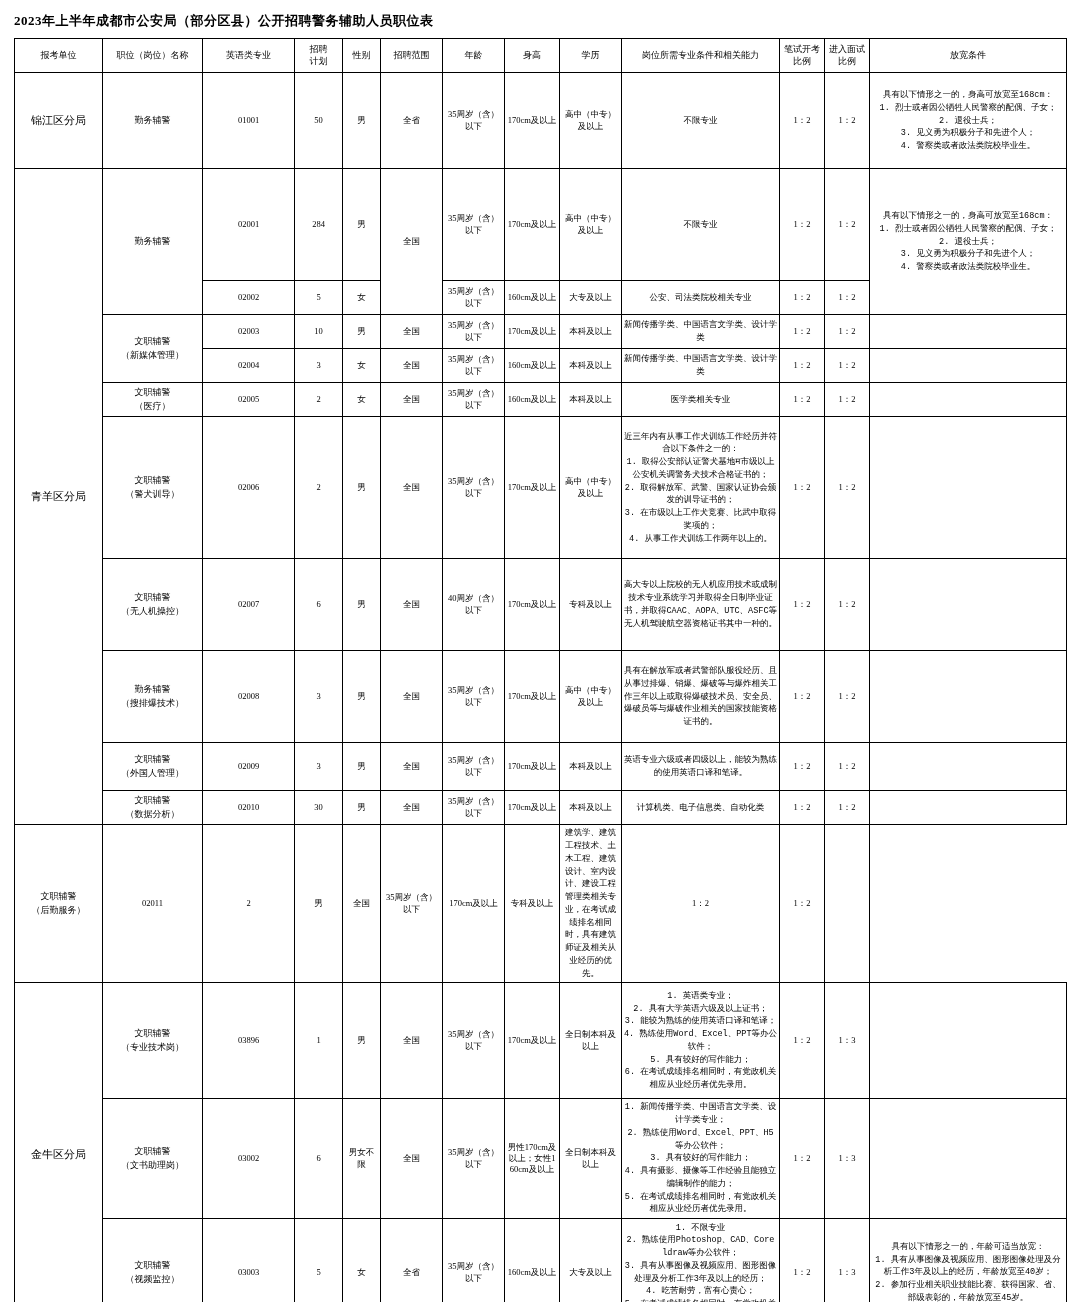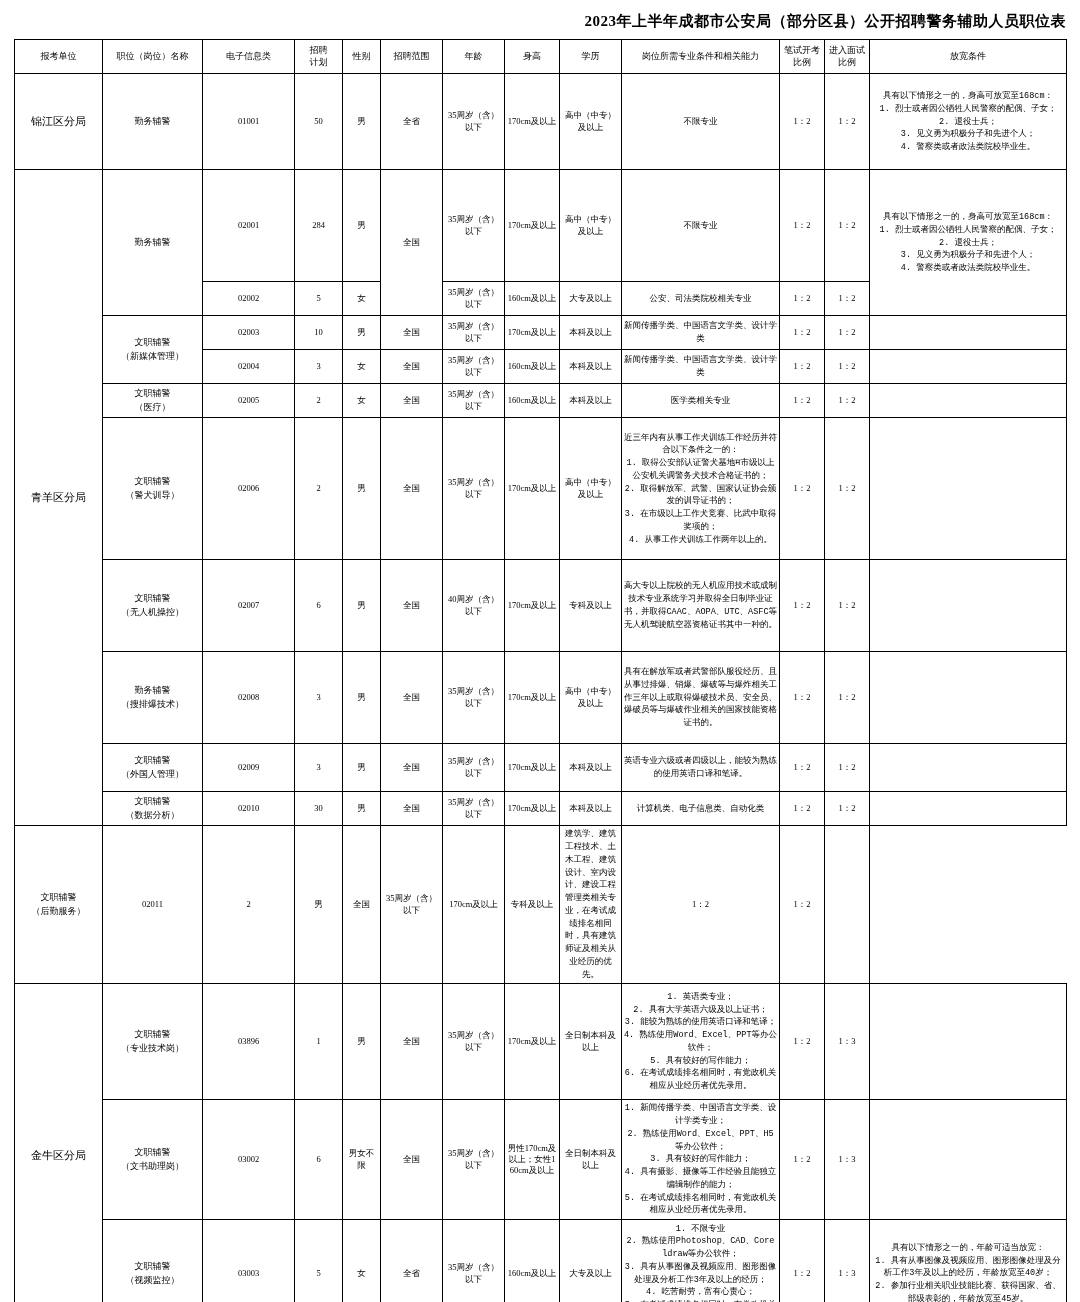--- a/index.html
+++ b/index.html
@@ -13,22 +13,22 @@
     color: #000000;
   }
   #page {
     width: 1080px;
     min-height: 1302px;
     box-sizing: border-box;
     padding: 8px 14px 0 14px;
     position: relative;
   }
   .doc-title {
-    text-align: right;
-    font-size: 15px;
+    text-align: left;
+    font-size: 13px;
     font-weight: bold;
     letter-spacing: 0.5px;
     margin: 4px 0 8px 0;
     font-family: "Liberation Serif", "DejaVu Serif", serif;
   }
   table.jobs {
     border-collapse: collapse;
     width: 1052px;
     table-layout: fixed;
     font-size: 8.5px;
@@ -99,21 +99,21 @@
       <col class="c-edu">
         <col class="c-req">
         <col class="c-ratio1">
         <col class="c-ratio2">
       <col class="c-relax">
     </colgroup>
     <thead>
       <tr>
           <th class="multiline">报考单位</th>
           <th class="multiline">职位（岗位）名称</th>
-          <th class="multiline">电子信息类</th>
+          <th class="multiline">英语类专业</th>
           <th class="multiline">招聘
 计划</th>
           <th class="multiline">性别</th>
           <th class="multiline">招聘范围</th>
           <th class="multiline">年龄</th>
           <th class="multiline">身高</th>
           <th class="multiline">学历</th>
           <th class="multiline">岗位所需专业条件和相关能力</th>
           <th class="multiline">笔试开考
 比例</th>

